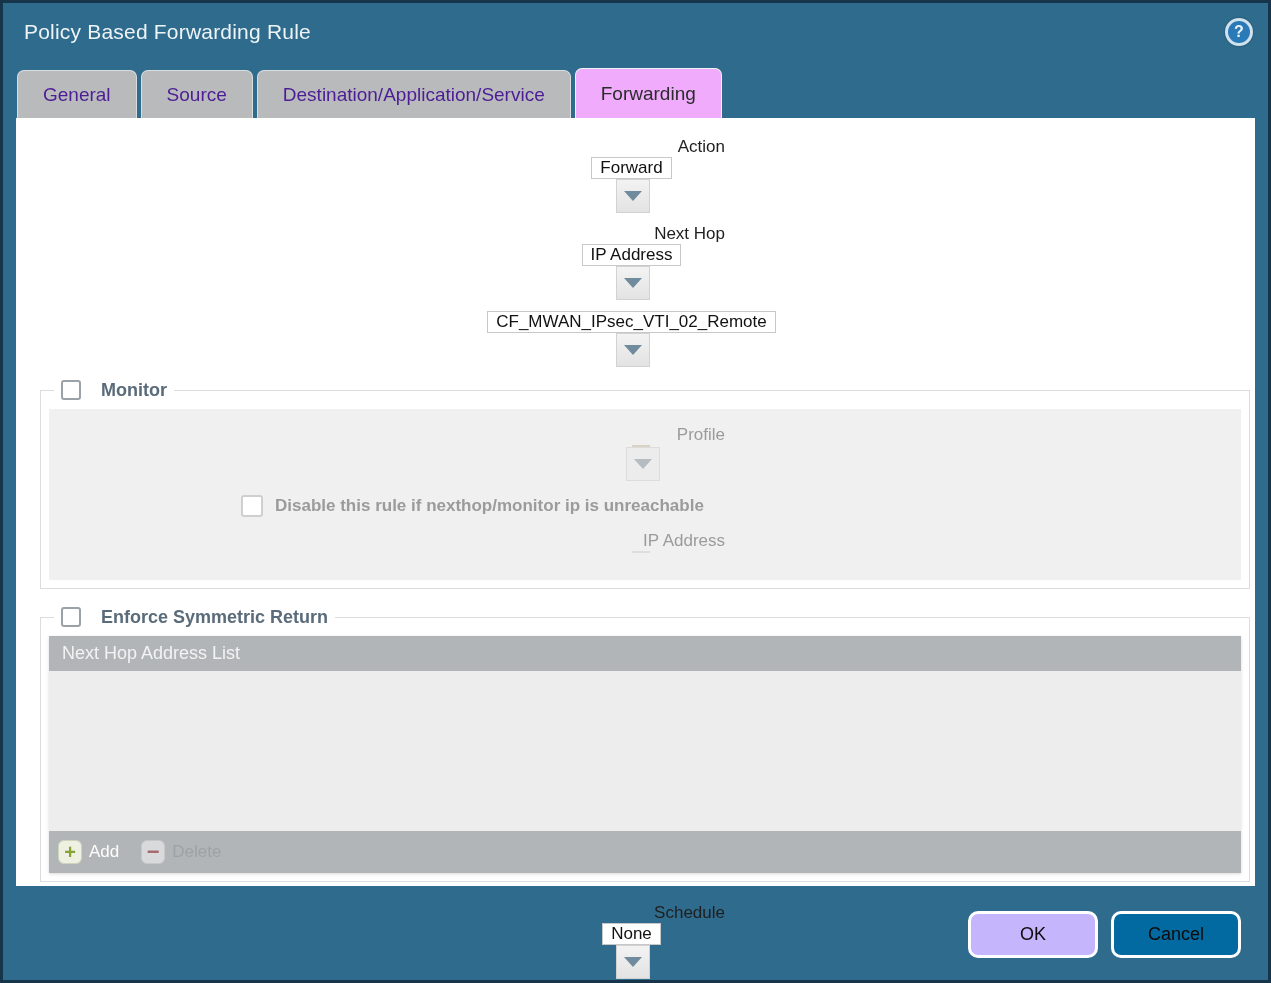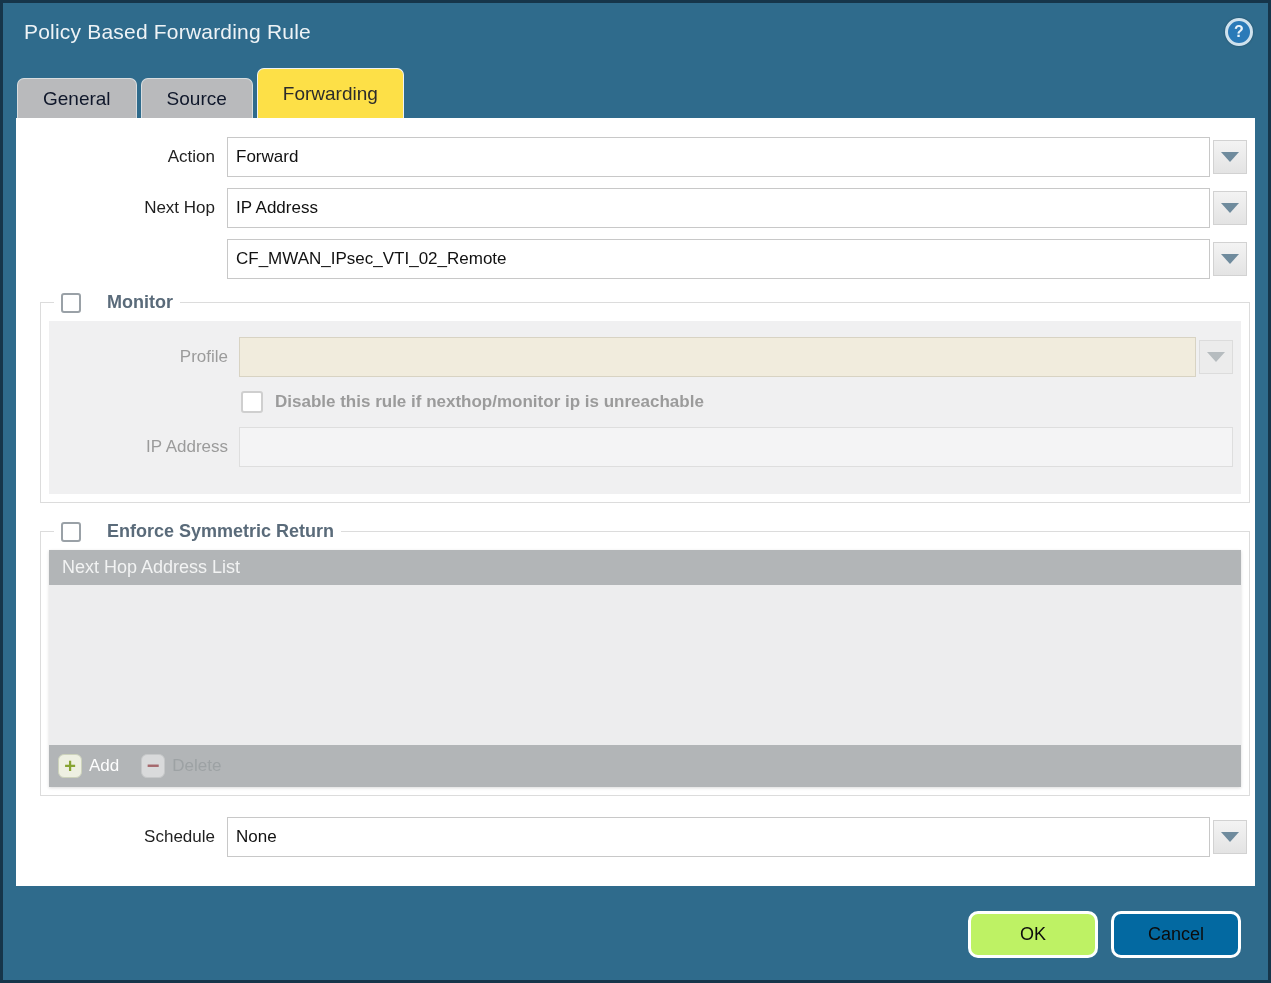--- a/index.html
+++ b/index.html
@@ -30,42 +30,42 @@
     display: flex; align-items: center; justify-content: center;
     cursor: pointer;
   }
 
   
   .tabs {
     display: flex; align-items: flex-end;
     padding-left: 14px; height: 50px; gap: 4px;
   }
   .tab {
-    height: 40px; padding: 0 25px;
+    height: 48px; padding: 0 25px;
     display: flex; align-items: center;
     background: #b9babc;
     border: 1px solid #d9dddf; border-bottom: none;
     border-radius: 7px 7px 0 0;
-    font-size: 19px; color: #0f172a;
+    font-size: 19px; color: #4c1d95;
     cursor: pointer; white-space: nowrap;
   }
   .tab.active {
-    background: #fde047; height: 50px;
+    background: #f0abfc; height: 50px;
     border-color: #eef2f4;
     color: #2b2b2b;
   }
 
   
   .content {
     margin: 0 13px; background: #ffffff;
     height: 768px; padding: 19px 0 0 0;
     position: relative;
   }
 
-  .row { display: flex; align-items: center; margin: 0 8px 11px 0; }
+  .row { display: flex; align-items: center; margin: 0 8px 11px 0; flex-direction: column; }
   .row-label {
     width: 211px; flex: none; text-align: right;
     padding-right: 12px; font-size: 17px; color: #1f1f1f;
   }
   .field {
     flex: 1; height: 40px;
     border: 1px solid #c8c8c8; background: #ffffff;
     display: flex; align-items: center;
     padding: 0 8px; font-size: 17px; color: #111;
     overflow: hidden; white-space: nowrap;
@@ -86,21 +86,21 @@
   .dd-btn.disabled { background: #ececec; border-color: #dcdcdc; cursor: default; }
   .dd-btn.disabled .dd-arrow { border-top-color: #b6bcbf; }
 
   
   fieldset {
     border: 1px solid #dcdcdc;
     margin: 13px 5px 18px 24px;
     padding: 8px;
   }
   legend {
-    display: flex; align-items: flex-end; gap: 26px;
+    display: flex; align-items: flex-start; gap: 20px;
     font-size: 18px; font-weight: bold; color: #5a6b7a;
     padding: 0 7px; margin-left: 5px;
   }
   .checkbox {
     width: 20px; height: 20px; flex: none;
     background: #ffffff;
     border: 2px solid #9aa1a7; border-radius: 3px;
     cursor: pointer;
   }
   .checkbox.disabled { border: 2px solid #cfcfcf; cursor: default; }
@@ -156,36 +156,37 @@
     padding: 25px 27px 0 0;
   }
   .btn {
     min-width: 130px; height: 47px;
     border: 3px solid #ffffff; border-radius: 10px;
     font-size: 18px; color: #0c0c0c;
     display: flex; align-items: center; justify-content: center;
     cursor: pointer;
     font-family: "Liberation Sans", sans-serif;
   }
-  .btn-ok { background: #bef264; margin-left: 12px; }
+  .btn-ok { background: #c4b5fd; margin-left: 12px; }
   .btn-cancel { background: #0369a1; }
 </style>
 </head>
 <body>
 
 <div id="window">
 
   <div class="titlebar">
     <div class="title">Policy Based Forwarding Rule</div>
     <div class="help-btn">?</div>
   </div>
 
   <div class="tabs">
     <div class="tab">General</div>
     <div class="tab">Source</div>
+    <div class="tab">Destination/Application/Service</div>
     <div class="tab active">Forwarding</div>
   </div>
 
   <div class="content">
 
     <div class="row">
       <div class="row-label">Action</div>
       <div class="field">Forward</div>
       <div class="dd-btn">
         <span class="dd-arrow"></span>

